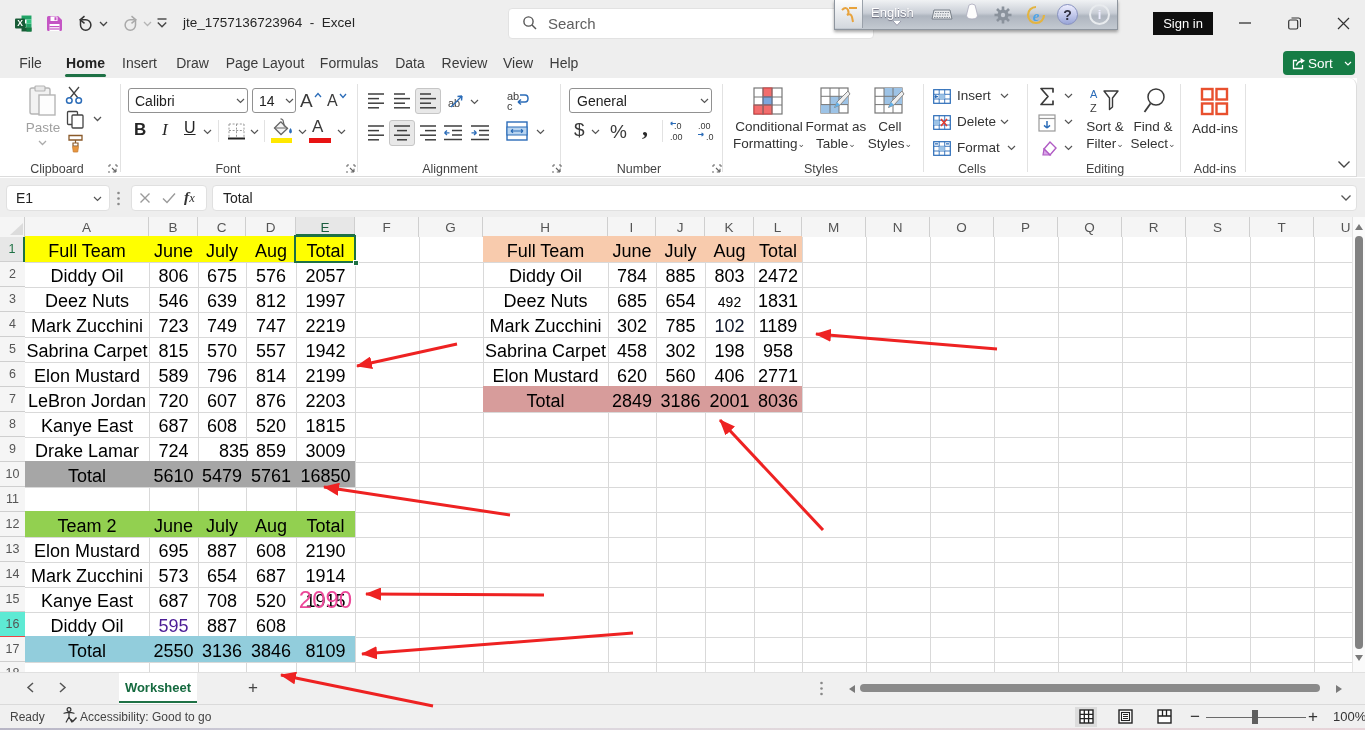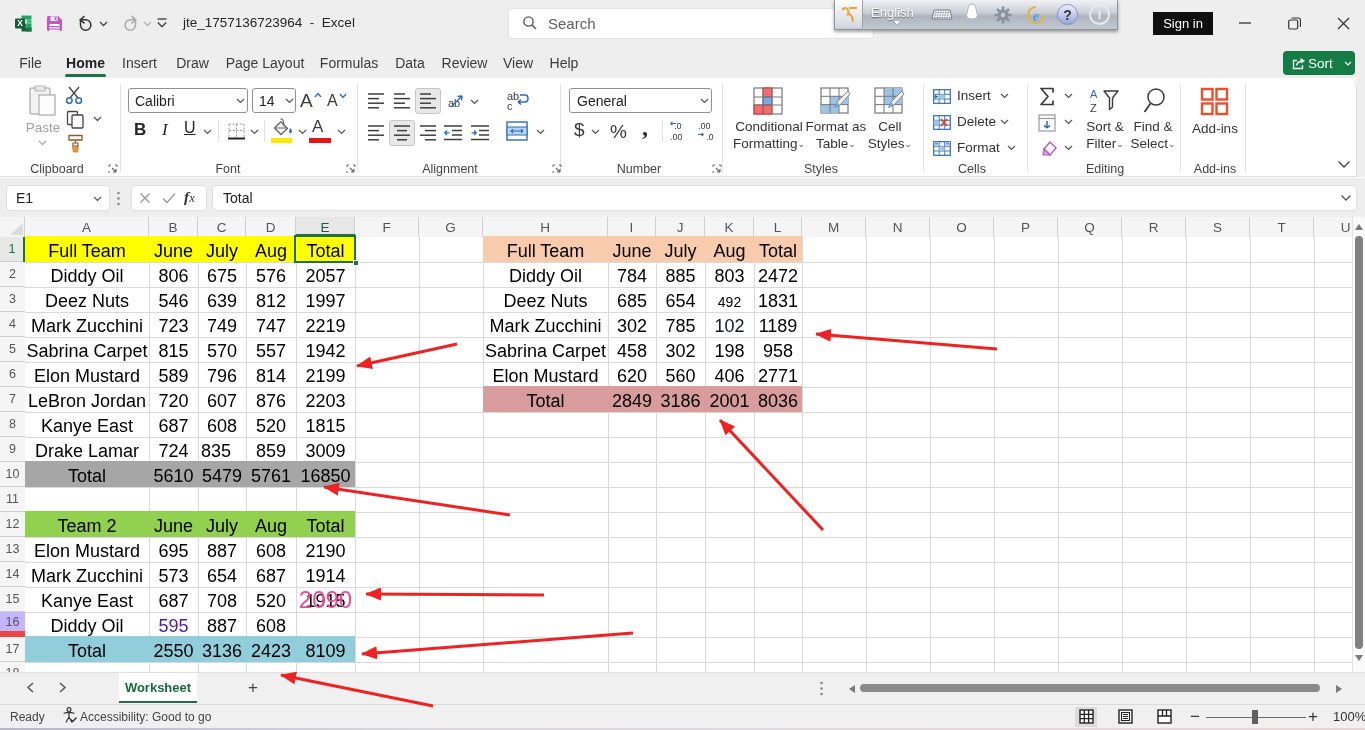--- a/index.html
+++ b/index.html
@@ -478,21 +478,21 @@
 <div class="ab ct" style="left:0;top:362px;width:25px;height:25px;background:#f5f5f5;color:#555;font-size:12.5px;border-bottom:1px solid #cfcfcf;overflow:hidden">6</div>
 <div class="ab ct" style="left:0;top:387px;width:25px;height:25px;background:#f5f5f5;color:#555;font-size:12.5px;border-bottom:1px solid #cfcfcf;overflow:hidden">7</div>
 <div class="ab ct" style="left:0;top:412px;width:25px;height:25px;background:#f5f5f5;color:#555;font-size:12.5px;border-bottom:1px solid #cfcfcf;overflow:hidden">8</div>
 <div class="ab ct" style="left:0;top:437px;width:25px;height:25px;background:#f5f5f5;color:#555;font-size:12.5px;border-bottom:1px solid #cfcfcf;overflow:hidden">9</div>
 <div class="ab ct" style="left:0;top:462px;width:25px;height:25px;background:#f5f5f5;color:#555;font-size:12.5px;border-bottom:1px solid #cfcfcf;overflow:hidden">10</div>
 <div class="ab ct" style="left:0;top:487px;width:25px;height:25px;background:#f5f5f5;color:#555;font-size:12.5px;border-bottom:1px solid #cfcfcf;overflow:hidden">11</div>
 <div class="ab ct" style="left:0;top:512px;width:25px;height:25px;background:#f5f5f5;color:#555;font-size:12.5px;border-bottom:1px solid #cfcfcf;overflow:hidden">12</div>
 <div class="ab ct" style="left:0;top:537px;width:25px;height:25px;background:#f5f5f5;color:#555;font-size:12.5px;border-bottom:1px solid #cfcfcf;overflow:hidden">13</div>
 <div class="ab ct" style="left:0;top:562px;width:25px;height:25px;background:#f5f5f5;color:#555;font-size:12.5px;border-bottom:1px solid #cfcfcf;overflow:hidden">14</div>
 <div class="ab ct" style="left:0;top:587px;width:25px;height:25px;background:#f5f5f5;color:#555;font-size:12.5px;border-bottom:1px solid #cfcfcf;overflow:hidden">15</div>
-<div class="ab ct" style="left:0;top:612px;width:25px;height:25px;background:#c4b5fd;color:#555;font-size:12.5px;border-bottom:6px solid #ef4444;overflow:hidden">16</div>
+<div class="ab ct" style="left:0;top:612px;width:25px;height:25px;background:#5eead4;color:#555;font-size:12.5px;border-bottom:1px solid #ef4444;overflow:hidden">16</div>
 <div class="ab ct" style="left:0;top:637px;width:25px;height:25px;background:#f5f5f5;color:#555;font-size:12.5px;border-bottom:1px solid #cfcfcf;overflow:hidden">17</div>
 <div class="ab" style="left:0;top:662px;width:25px;height:10px;background:#f5f5f5;color:#555;font-size:12.5px;overflow:hidden;text-align:center;line-height:23px">18</div>
 <div class="ab" style="left:23px;top:237px;width:2px;height:25px;background:#1E7145"></div>
 <div class="ab" style="left:149px;top:237px;width:1px;height:435px;background:#d9d9d9"></div>
 <div class="ab" style="left:198px;top:237px;width:1px;height:435px;background:#d9d9d9"></div>
 <div class="ab" style="left:246px;top:237px;width:1px;height:435px;background:#d9d9d9"></div>
 <div class="ab" style="left:296px;top:237px;width:1px;height:435px;background:#d9d9d9"></div>
 <div class="ab" style="left:355px;top:237px;width:1px;height:435px;background:#d9d9d9"></div>
 <div class="ab" style="left:419px;top:237px;width:1px;height:435px;background:#d9d9d9"></div>
 <div class="ab" style="left:483px;top:237px;width:1px;height:435px;background:#d9d9d9"></div>
@@ -567,21 +567,21 @@
 <div class="ab ct" style="left:198px;top:388.5px;width:48px;height:26px;font-size:18px;color:#000;white-space:nowrap">607</div>
 <div class="ab ct" style="left:246px;top:388.5px;width:50px;height:26px;font-size:18px;color:#000;white-space:nowrap">876</div>
 <div class="ab ct" style="left:296px;top:388.5px;width:59px;height:26px;font-size:18px;color:#000;white-space:nowrap">2203</div>
 <div class="ab ct" style="left:25px;top:413.5px;width:124px;height:26px;font-size:18px;color:#000;white-space:nowrap">Kanye East</div>
 <div class="ab ct" style="left:149px;top:413.5px;width:49px;height:26px;font-size:18px;color:#000;white-space:nowrap">687</div>
 <div class="ab ct" style="left:198px;top:413.5px;width:48px;height:26px;font-size:18px;color:#000;white-space:nowrap">608</div>
 <div class="ab ct" style="left:246px;top:413.5px;width:50px;height:26px;font-size:18px;color:#000;white-space:nowrap">520</div>
 <div class="ab ct" style="left:296px;top:413.5px;width:59px;height:26px;font-size:18px;color:#000;white-space:nowrap">1815</div>
 <div class="ab ct" style="left:25px;top:438.5px;width:124px;height:26px;font-size:18px;color:#000;white-space:nowrap">Drake Lamar</div>
 <div class="ab ct" style="left:149px;top:438.5px;width:49px;height:26px;font-size:18px;color:#000;white-space:nowrap">724</div>
-<div class="ab ct" style="left:192px;top:438.5px;width:48px;height:26px;font-size:18px;color:#000;white-space:nowrap">835</div>
+<div class="ab ct" style="left:210px;top:438.5px;width:48px;height:26px;font-size:18px;color:#000;white-space:nowrap">835</div>
 <div class="ab ct" style="left:246px;top:438.5px;width:50px;height:26px;font-size:18px;color:#000;white-space:nowrap">859</div>
 <div class="ab ct" style="left:296px;top:438.5px;width:59px;height:26px;font-size:18px;color:#000;white-space:nowrap">3009</div>
 <div class="ab ct" style="left:25px;top:463.5px;width:124px;height:26px;font-size:18px;color:#000;white-space:nowrap">Total</div>
 <div class="ab ct" style="left:149px;top:463.5px;width:49px;height:26px;font-size:18px;color:#000;white-space:nowrap">5610</div>
 <div class="ab ct" style="left:198px;top:463.5px;width:48px;height:26px;font-size:18px;color:#000;white-space:nowrap">5479</div>
 <div class="ab ct" style="left:246px;top:463.5px;width:50px;height:26px;font-size:18px;color:#000;white-space:nowrap">5761</div>
 <div class="ab ct" style="left:296px;top:463.5px;width:59px;height:26px;font-size:18px;color:#000;white-space:nowrap">16850</div>
 <div class="ab ct" style="left:25px;top:513.5px;width:124px;height:26px;font-size:18px;color:#000;white-space:nowrap">Team 2</div>
 <div class="ab ct" style="left:149px;top:513.5px;width:49px;height:26px;font-size:18px;color:#000;white-space:nowrap">June</div>
 <div class="ab ct" style="left:198px;top:513.5px;width:48px;height:26px;font-size:18px;color:#000;white-space:nowrap">July</div>
@@ -603,21 +603,21 @@
 <div class="ab ct" style="left:246px;top:588.5px;width:50px;height:26px;font-size:18px;color:#000;white-space:nowrap">520</div>
 <div class="ab ct" style="left:296px;top:588.5px;width:59px;height:26px;font-size:18px;color:#000;white-space:nowrap">1915</div>
 <div class="ab ct" style="left:25px;top:613.5px;width:124px;height:26px;font-size:18px;color:#000;white-space:nowrap">Diddy Oil</div>
 <div class="ab ct" style="left:149px;top:613.5px;width:49px;height:26px;font-size:18px;color:#4c1d95;white-space:nowrap">595</div>
 <div class="ab ct" style="left:198px;top:613.5px;width:48px;height:26px;font-size:18px;color:#000;white-space:nowrap">887</div>
 <div class="ab ct" style="left:246px;top:613.5px;width:50px;height:26px;font-size:18px;color:#000;white-space:nowrap">608</div>
 <div class="ab ct" style="left:296px;top:587px;width:59px;height:26px;font-size:24px;color:#ec4899;white-space:nowrap">2090</div>
 <div class="ab ct" style="left:25px;top:638.5px;width:124px;height:26px;font-size:18px;color:#000;white-space:nowrap">Total</div>
 <div class="ab ct" style="left:149px;top:638.5px;width:49px;height:26px;font-size:18px;color:#000;white-space:nowrap">2550</div>
 <div class="ab ct" style="left:198px;top:638.5px;width:48px;height:26px;font-size:18px;color:#000;white-space:nowrap">3136</div>
-<div class="ab ct" style="left:246px;top:638.5px;width:50px;height:26px;font-size:18px;color:#000;white-space:nowrap">2423</div>
+<div class="ab ct" style="left:246px;top:638.5px;width:50px;height:26px;font-size:18px;color:#000;white-space:nowrap">3846</div>
 <div class="ab ct" style="left:296px;top:638.5px;width:59px;height:26px;font-size:18px;color:#000;white-space:nowrap">8109</div>
 <div class="ab ct" style="left:483px;top:238.5px;width:125px;height:26px;font-size:18px;color:#000;white-space:nowrap">Full Team</div>
 <div class="ab ct" style="left:608px;top:238.5px;width:48px;height:26px;font-size:18px;color:#000;white-space:nowrap">June</div>
 <div class="ab ct" style="left:656px;top:238.5px;width:49px;height:26px;font-size:18px;color:#000;white-space:nowrap">July</div>
 <div class="ab ct" style="left:705px;top:238.5px;width:49px;height:26px;font-size:18px;color:#000;white-space:nowrap">Aug</div>
 <div class="ab ct" style="left:754px;top:238.5px;width:48px;height:26px;font-size:18px;color:#000;white-space:nowrap">Total</div>
 <div class="ab ct" style="left:483px;top:263.5px;width:125px;height:26px;font-size:18px;color:#000;white-space:nowrap">Diddy Oil</div>
 <div class="ab ct" style="left:608px;top:263.5px;width:48px;height:26px;font-size:18px;color:#000;white-space:nowrap">784</div>
 <div class="ab ct" style="left:656px;top:263.5px;width:49px;height:26px;font-size:18px;color:#000;white-space:nowrap">885</div>
 <div class="ab ct" style="left:705px;top:263.5px;width:49px;height:26px;font-size:18px;color:#000;white-space:nowrap">803</div>

